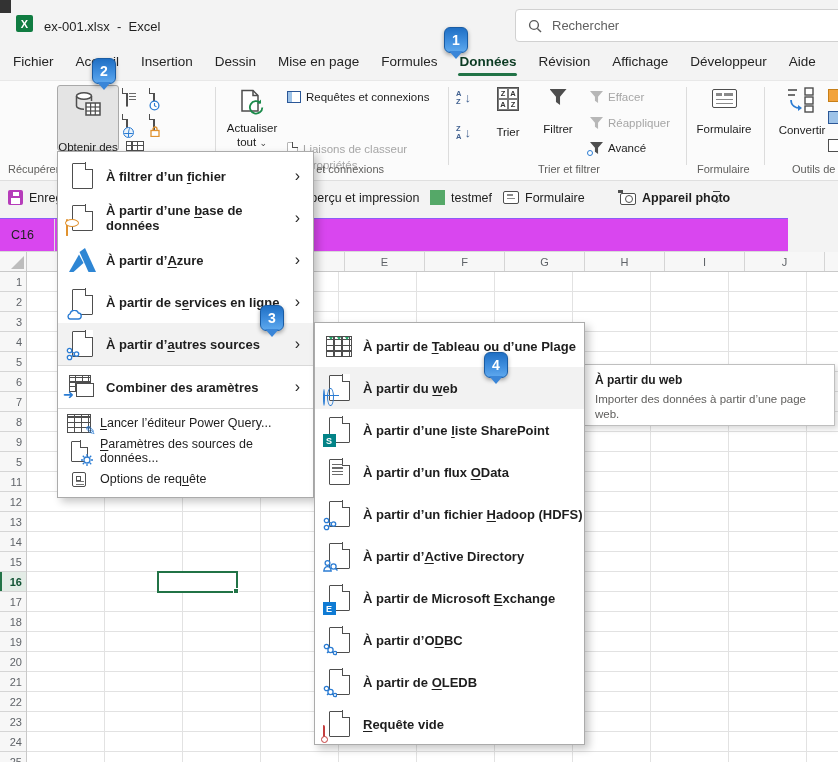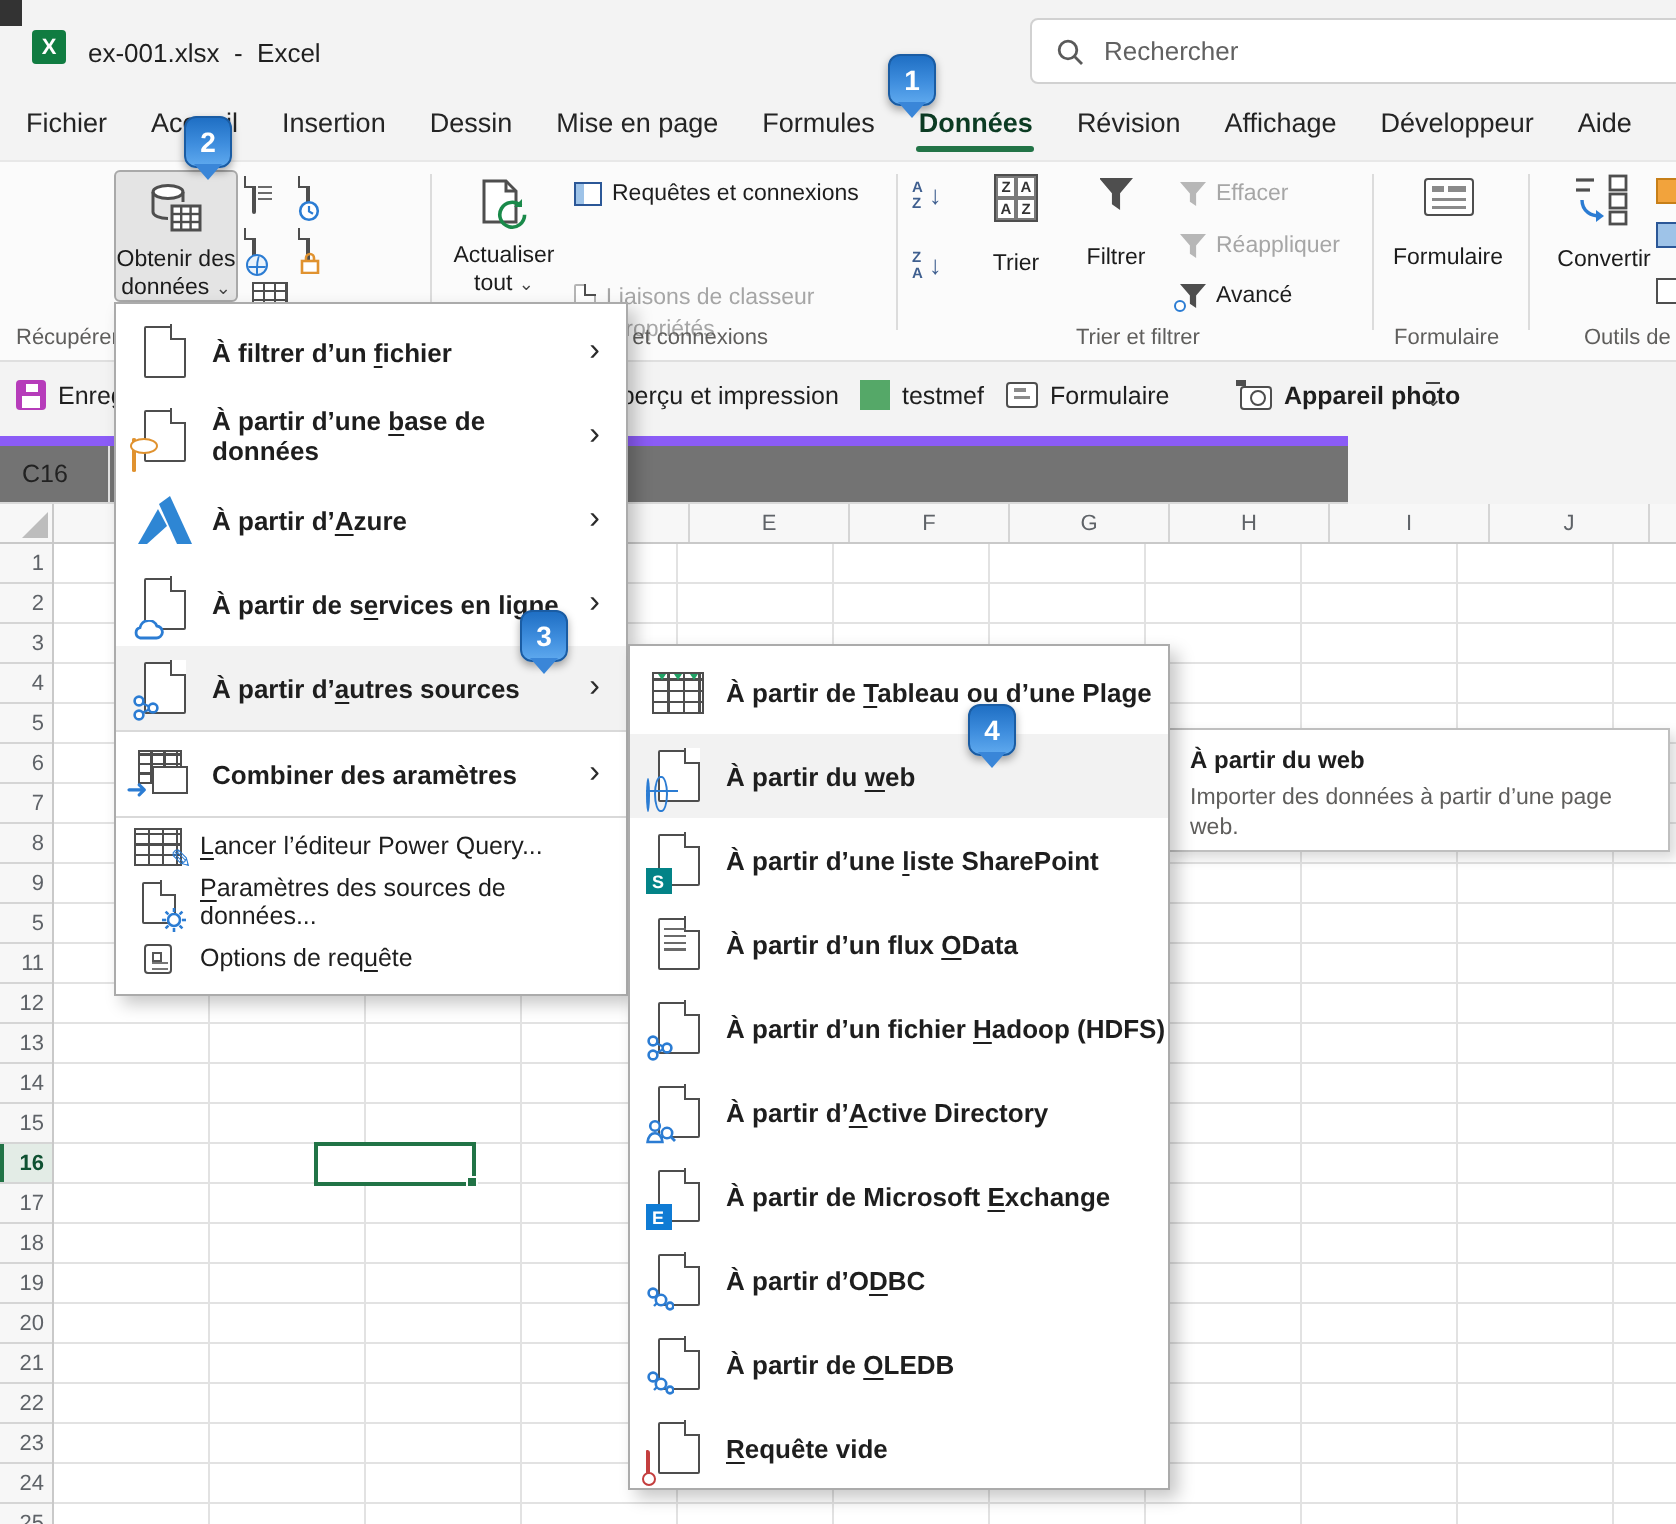--- a/index.html
+++ b/index.html
@@ -69,21 +69,21 @@
   .floppy::after { content:''; position:absolute; left:4.5px; top:1.5px; width:6px; height:4px; background:#fff; }
 
   .swatch { width:15px; height:15px; background:#55a868; }
 
   .qatrow { position:absolute; left:0; top:182px; width:838px; height:31px; background:#f3f3f3; display:flex; align-items:center; font-size:12.5px; color:#1e1e1e; }
   .qitem { display:flex; align-items:center; gap:6px; position:absolute; white-space:nowrap; }
   .ovf-chev { position:relative; font-size:11px; color:#444; padding-top:3px; }
   .ovf-chev::before { content:''; position:absolute; top:1px; left:1px; right:1px; height:1.4px; background:#444; }
 
   
-  .formulabar { position:absolute; left:0; top:218px; width:674px; height:34px; background:#737373; border-top:5px solid #8b5cf6; border-bottom:1px solid #d9d9d9; }
+  .formulabar { position:absolute; left:0; top:218px; width:788px; height:34px; background:#d946ef; border-top:1px solid #8b5cf6; border-bottom:1px solid #d9d9d9; }
   .namebox { position:absolute; left:0; top:0; width:55px; height:100%; display:flex; align-items:center; padding-left:11px; font-size:12.5px; color:#222; border-right:1px solid #e3e3e3; }
 
   
   .sheet { position:absolute; left:0; top:252px; width:838px; height:510px; background:#fff; }
   .colheads { position:absolute; left:27px; top:0; right:0; height:20px; display:flex; background:#f7f7f7; border-bottom:1px solid #c9c9c9; overflow:hidden; }
   .col-h { width:80px; flex:0 0 80px; border-right:1px solid #d5d5d5; display:flex; align-items:center; justify-content:center; font-size:11px; color:#5f6368; }
   .col-h.first { width:78px; flex:0 0 78px; }
   .cornercell { position:absolute; left:0; top:0; width:27px; height:20px; background:#f7f7f7; border-right:1px solid #c9c9c9; border-bottom:1px solid #c9c9c9; }
   .cornercell::after { content:''; position:absolute; right:2px; bottom:2px; width:0; height:0; border-left:13px solid transparent; border-bottom:13px solid #bdbdbd; }
   .rowheads { position:absolute; left:0; top:20px; width:27px; bottom:0; background:#f7f7f7; border-right:1px solid #c9c9c9; overflow:hidden; }
@@ -207,21 +207,21 @@
           <ellipse cx="11" cy="6" rx="7.5" ry="3.2" fill="#fff" stroke="#4e4e4e" stroke-width="1.5"></ellipse>
           <path d="M3.5 6v10c0 1.8 3.4 3.2 7.5 3.2" fill="none" stroke="#4e4e4e" stroke-width="1.5"></path>
           <path d="M18.5 6v5" fill="none" stroke="#4e4e4e" stroke-width="1.5"></path>
           <rect x="13" y="13" width="14" height="12" fill="#fff" stroke="#4e4e4e" stroke-width="1.5"></rect>
           <line x1="13" y1="17" x2="27" y2="17" stroke="#4e4e4e" stroke-width="1.2"></line>
           <line x1="13" y1="21" x2="27" y2="21" stroke="#4e4e4e" stroke-width="1.2"></line>
           <line x1="17.6" y1="13" x2="17.6" y2="25" stroke="#4e4e4e" stroke-width="1.2"></line>
           <line x1="22.3" y1="13" x2="22.3" y2="25" stroke="#4e4e4e" stroke-width="1.2"></line>
         </svg>
       </span>
-      <span class="cap" style="margin-top:3px">Obtenir des</span>
+      <span class="cap" style="margin-top:20px">Obtenir des</span>
       <span class="cap"><span>données</span> <span class="caret">⌄</span></span>
     </div>
     <div style="position:absolute; left:126px; top:8px;"><span class="mini-doc"><span class="lines"></span></span></div>
     <div style="position:absolute; left:153px; top:8px;">
       <span class="mini-doc"></span>
       <svg style="position:absolute; right:-5px; bottom:-4px" width="11" height="11" viewBox="0 0 11 11">
           <circle cx="5.5" cy="5.5" r="4.4" fill="#fff" stroke="#2b7cd3" stroke-width="1.3"></circle>
           <path d="M5.5 3v2.7l2 1.2" fill="none" stroke="#2b7cd3" stroke-width="1.1"></path>
         </svg>
     </div>

